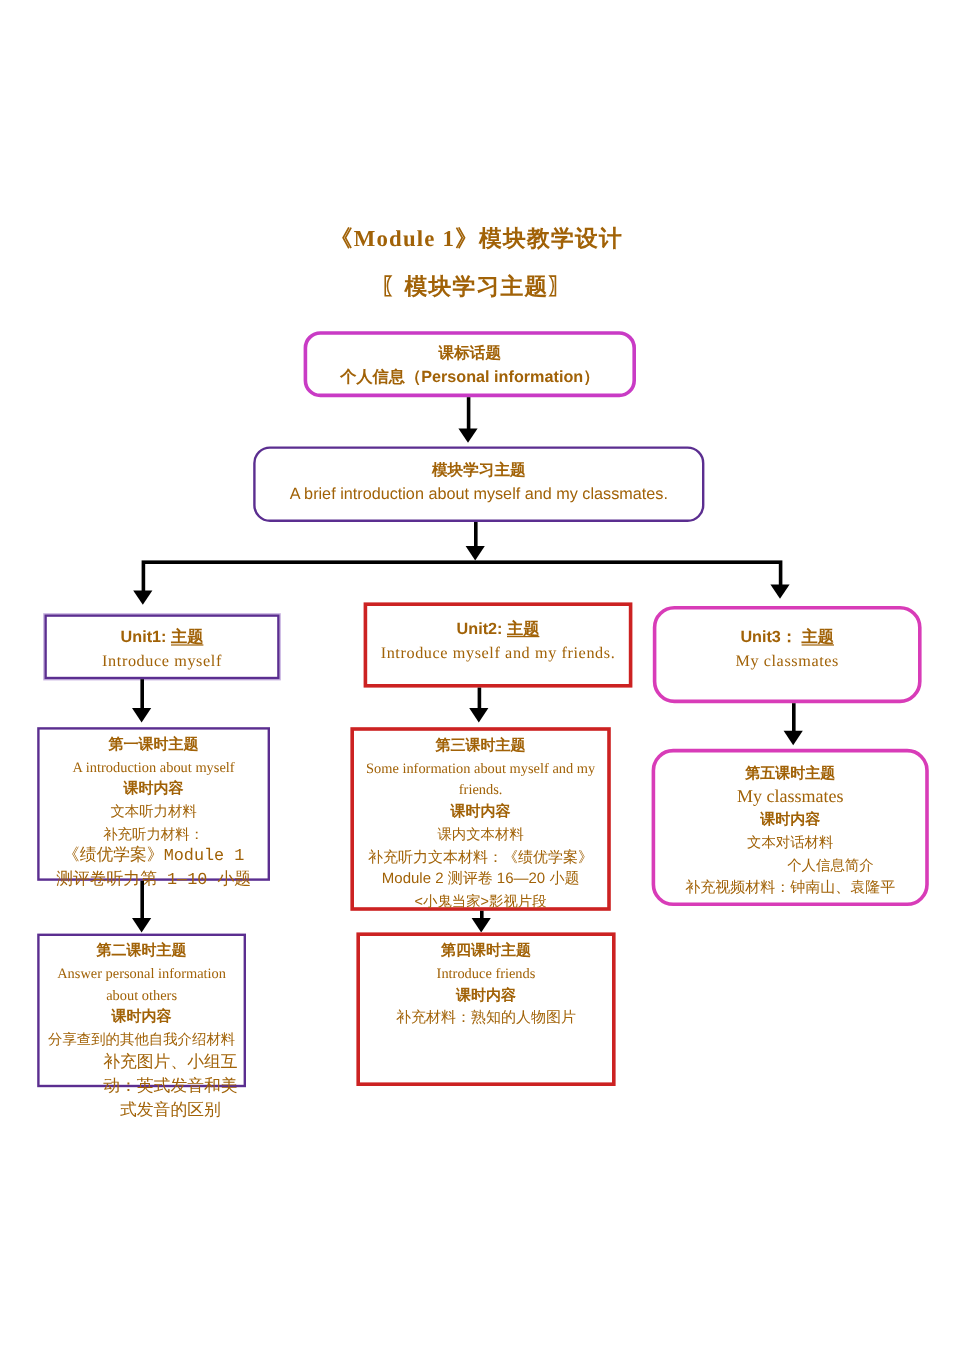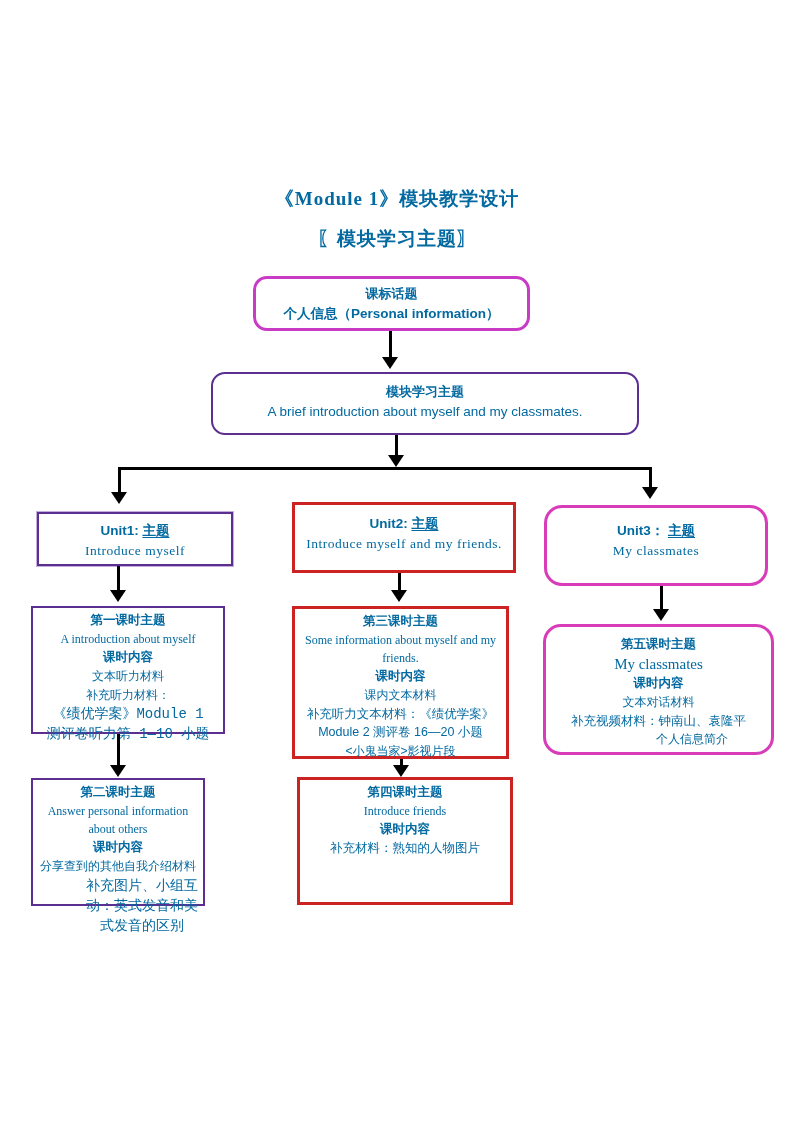--- a/index.html
+++ b/index.html
@@ -1,17 +1,17 @@
 <!DOCTYPE html>
 <html><head>
 <meta charset="utf-8">
 <style>
   html,body{margin:0;padding:0;background:#fff;}
   .page{position:relative;width:794px;height:1123px;background:#ffffff;overflow:hidden;
-        font-family:"Liberation Sans","DejaVu Sans",sans-serif;color:#0369a1;}
+        font-family:"Liberation Sans","DejaVu Sans",sans-serif;color:#a16207;}
   .doc-title{position:absolute;left:0;width:100%;text-align:center;font-weight:bold;
              font-family:"Liberation Serif","DejaVu Serif",serif;font-size:19px;letter-spacing:1px;}
   .fbox{position:absolute;box-sizing:border-box;text-align:center;background:#fff;}
   .rounded{border-radius:14px;}
   .rounded-lg{border-radius:18px;}
   .b-magenta{border:3px solid #C93BC5;}
   .b-purple{border:2.5px solid #5B2E90;}
   .b-purple-thin{border:2px solid #5B2E90;box-shadow:0 0 0 1px #C5AEDF;}
   .b-red{border:3px solid #CC2222;}
   .b-pink{border:3px solid #D83CB8;}
@@ -44,21 +44,21 @@
   <div class="doc-title" style="top:226px;">〖模块学习主题〗</div>
 
   <div class="fbox b-magenta rounded" style="left:253px;top:276px;width:277px;height:55px;padding-top:5px;">
     <div class="zh-bold">课标话题</div>
     <div class="mix-bold">个人信息（Personal information）</div>
   </div>
 
   <div class="stem" style="left:389px;top:331px;height:28px;"></div>
   <div class="head-down" style="left:382px;top:357px;"></div>
 
-  <div class="fbox b-purple rounded" style="left:211px;top:372px;width:428px;height:63px;padding-top:8px;">
+  <div class="fbox b-purple rounded" style="left:211px;top:372px;width:376px;height:63px;padding-top:8px;">
     <div class="zh-bold">模块学习主题</div>
     <div class="en-sans">A brief introduction about myself and my classmates.</div>
   </div>
 
   <div class="stem" style="left:395px;top:435px;height:22px;"></div>
   <div class="head-down" style="left:388px;top:455px;"></div>
 
   <div class="hline" style="left:118px;top:467px;width:534px;"></div>
 
   <div class="stem" style="left:118px;top:470px;height:24px;"></div>
@@ -68,21 +68,21 @@
   <div class="head-down" style="left:642px;top:487px;"></div>
 
   <div class="fbox b-purple-thin" style="left:37px;top:512px;width:196px;height:54px;padding-top:6px;">
     <div class="unit-label">
       <span>Unit1:</span>
       <span class="u">主题</span>
     </div>
     <div class="unit-body">Introduce myself</div>
   </div>
 
-  <div class="fbox b-red" style="left:292px;top:502px;width:224px;height:71px;padding-top:8px;">
+  <div class="fbox b-red" style="left:303px;top:502px;width:224px;height:71px;padding-top:8px;">
     <div class="unit-label">
       <span>Unit2:</span>
       <span class="u">主题</span>
     </div>
     <div class="unit-body">Introduce myself and my friends.</div>
   </div>
 
   <div class="fbox b-pink rounded-lg" style="left:544px;top:505px;width:224px;height:81px;padding-top:12px;">
     <div class="unit-label">
       <span>Unit3：</span>
@@ -139,17 +139,17 @@
   </div>
 
   <div class="stem" style="left:660px;top:586px;height:25px;"></div>
   <div class="head-down" style="left:653px;top:609px;"></div>
 
   <div class="fbox b-pink rounded-lg lesson" style="left:543px;top:624px;width:231px;height:131px;padding-top:8px;">
     <div class="lt">第五课时主题</div>
     <div class="len lg">My classmates</div>
     <div class="lt">课时内容</div>
     <div class="ll">文本对话材料</div>
+    <div class="ll indent" style="text-align:left;padding-left:110px;">个人信息简介</div>
     <div class="ll" style="font-size:12.5px;">补充视频材料：钟南山、袁隆平</div>
-    <div class="ll indent" style="text-align:left;padding-left:110px;">个人信息简介</div>
   </div>
 
 </div>
 
 </body></html>

